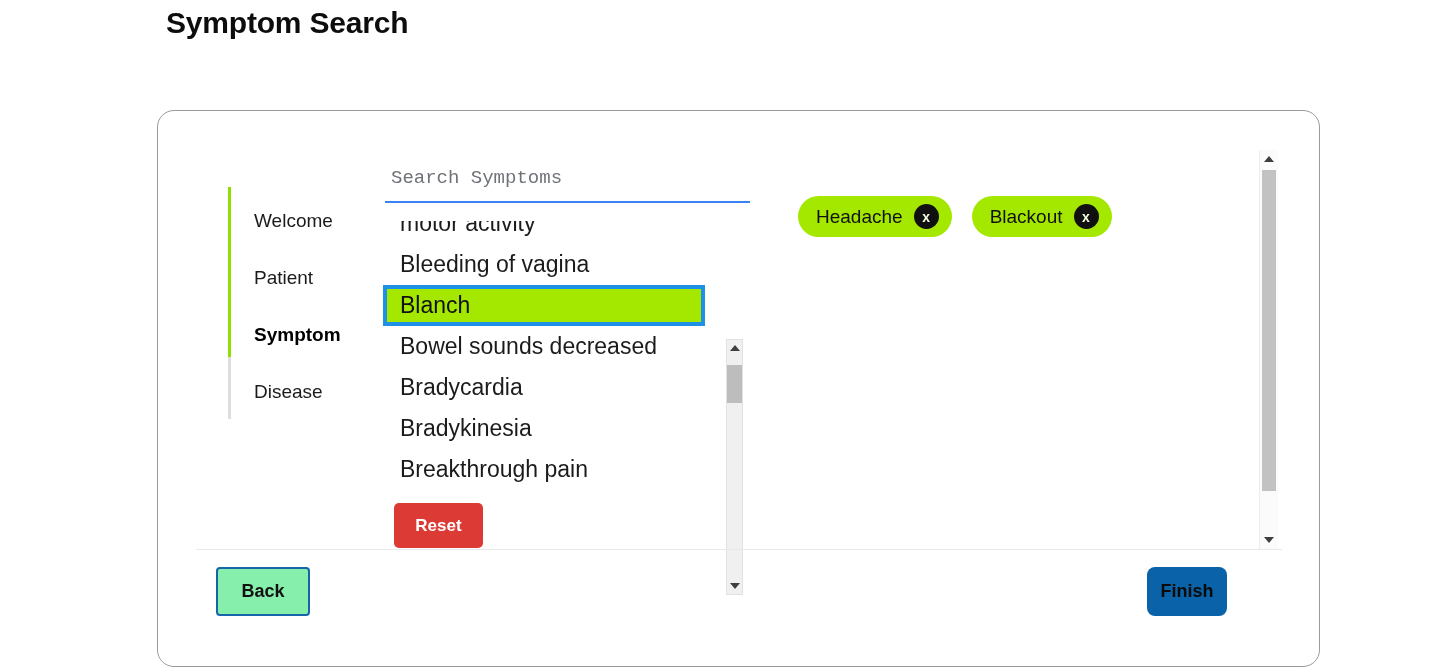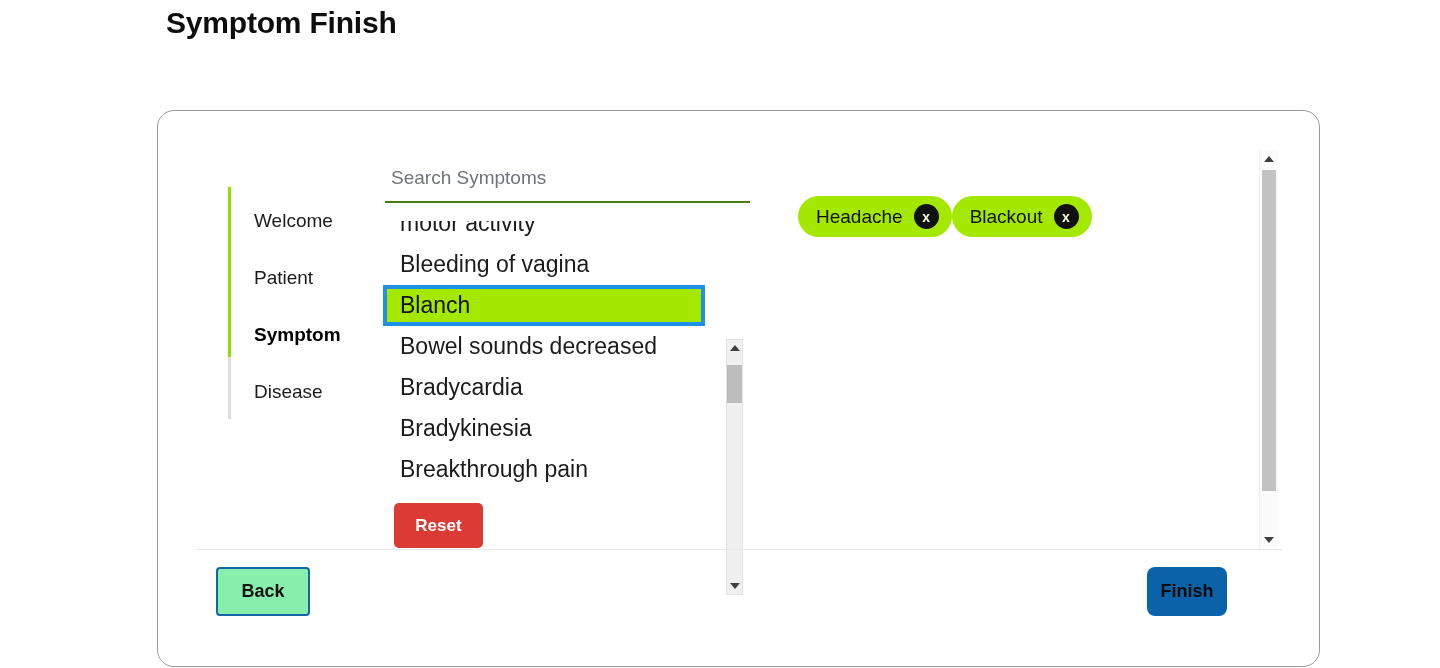--- a/index.html
+++ b/index.html
@@ -73,24 +73,24 @@
   
   .search-wrap {
     position: absolute;
     left: 227px; top: 48px;
     width: 365px;
   }
   .search-input {
     width: 365px;
     height: 44px;
     border: none;
-    border-bottom: 2px solid #4d7c0f;
+    border-bottom: 2px solid #3b82f6;
     outline: none;
     background: transparent;
-    font-family: Liberation Sans, sans-serif;
+    font-family: Liberation Mono, monospace;
     font-size: 19px;
     color: #222;
     padding: 0 2px 4px 6px;
   }
   .search-input::placeholder { color: #6f7378; }
 
   
   .list-box {
     position: absolute;
     left: 225px; top: 110px;
@@ -167,20 +167,21 @@
     font-weight: bold;
     cursor: pointer;
   }
 
   
   .tags {
     position: absolute;
     left: 640px; top: 85px;
     width: 460px;
     display: flex;
+    gap: 20px;
     flex-wrap: wrap;
   }
   .tag {
     display: inline-flex;
     align-items: center;
     gap: 11px;
     height: 41px;
     padding: 0 13px 0 18px;
     background: #a4e800;
     border-radius: 21px;
@@ -255,21 +256,21 @@
     font-weight: bold;
     color: #0b0b0b;
     cursor: pointer;
   }
 </style>
 </head>
 <body>
 
 <div id="root">
 
-  <h1 class="page-title">Symptom Finish</h1>
+  <h1 class="page-title">Symptom Search</h1>
 
   <div class="card">
 
     <div class="card-body">
 
       <nav class="stepper">
         <div class="stepper-rail">
           <div class="stepper-rail-fill"></div>
         </div>
         <div class="step s0">Welcome</div>

